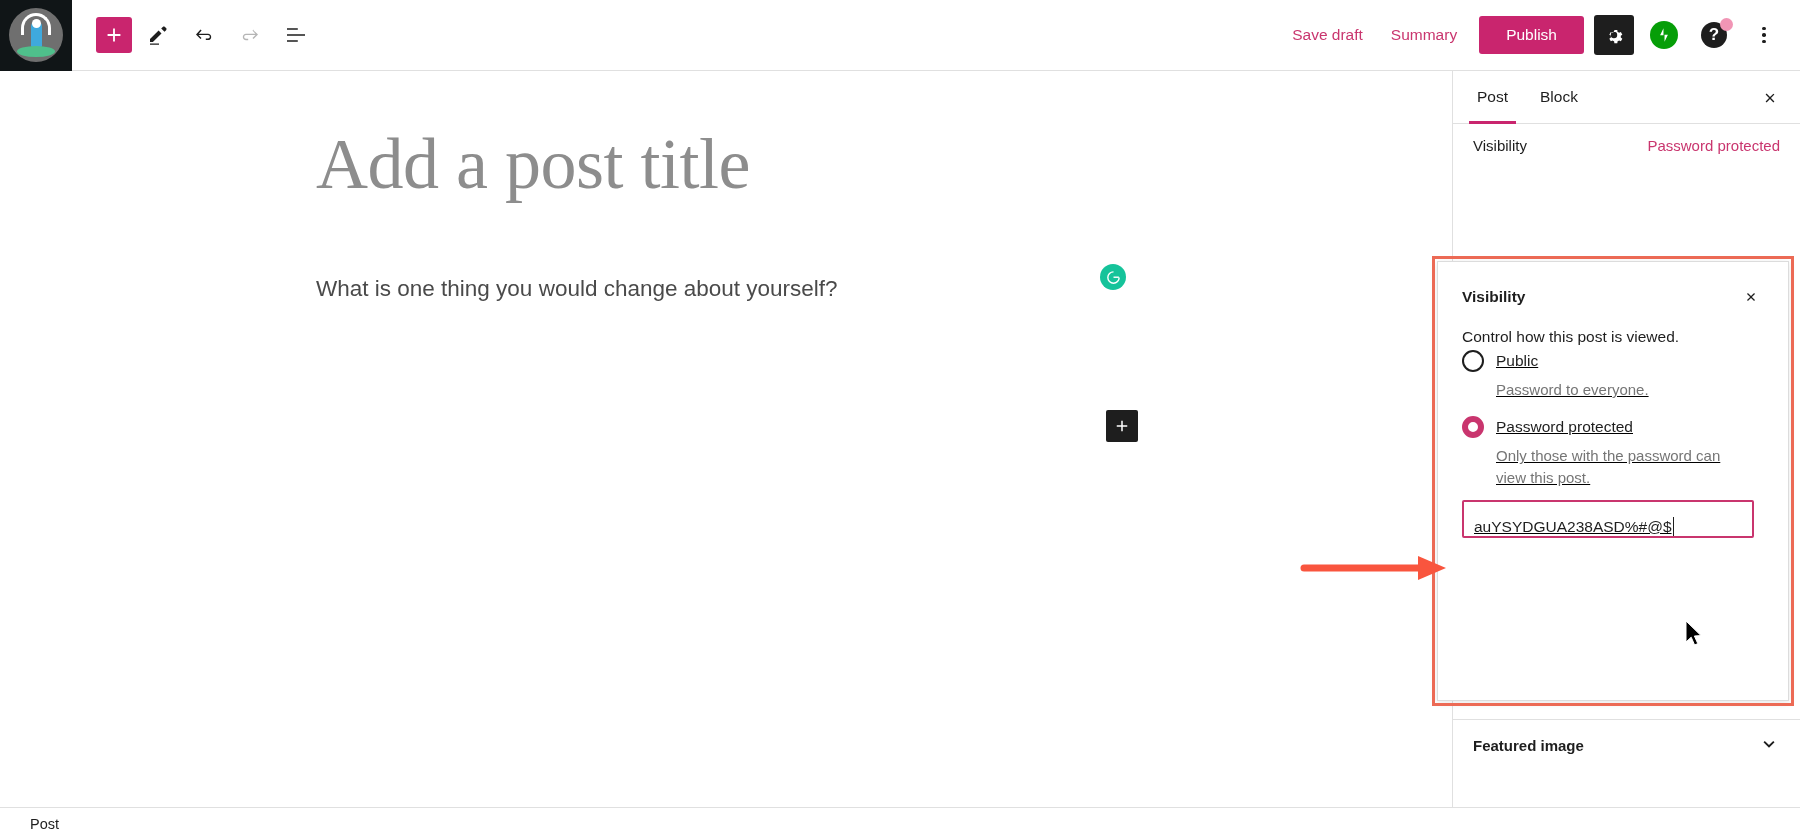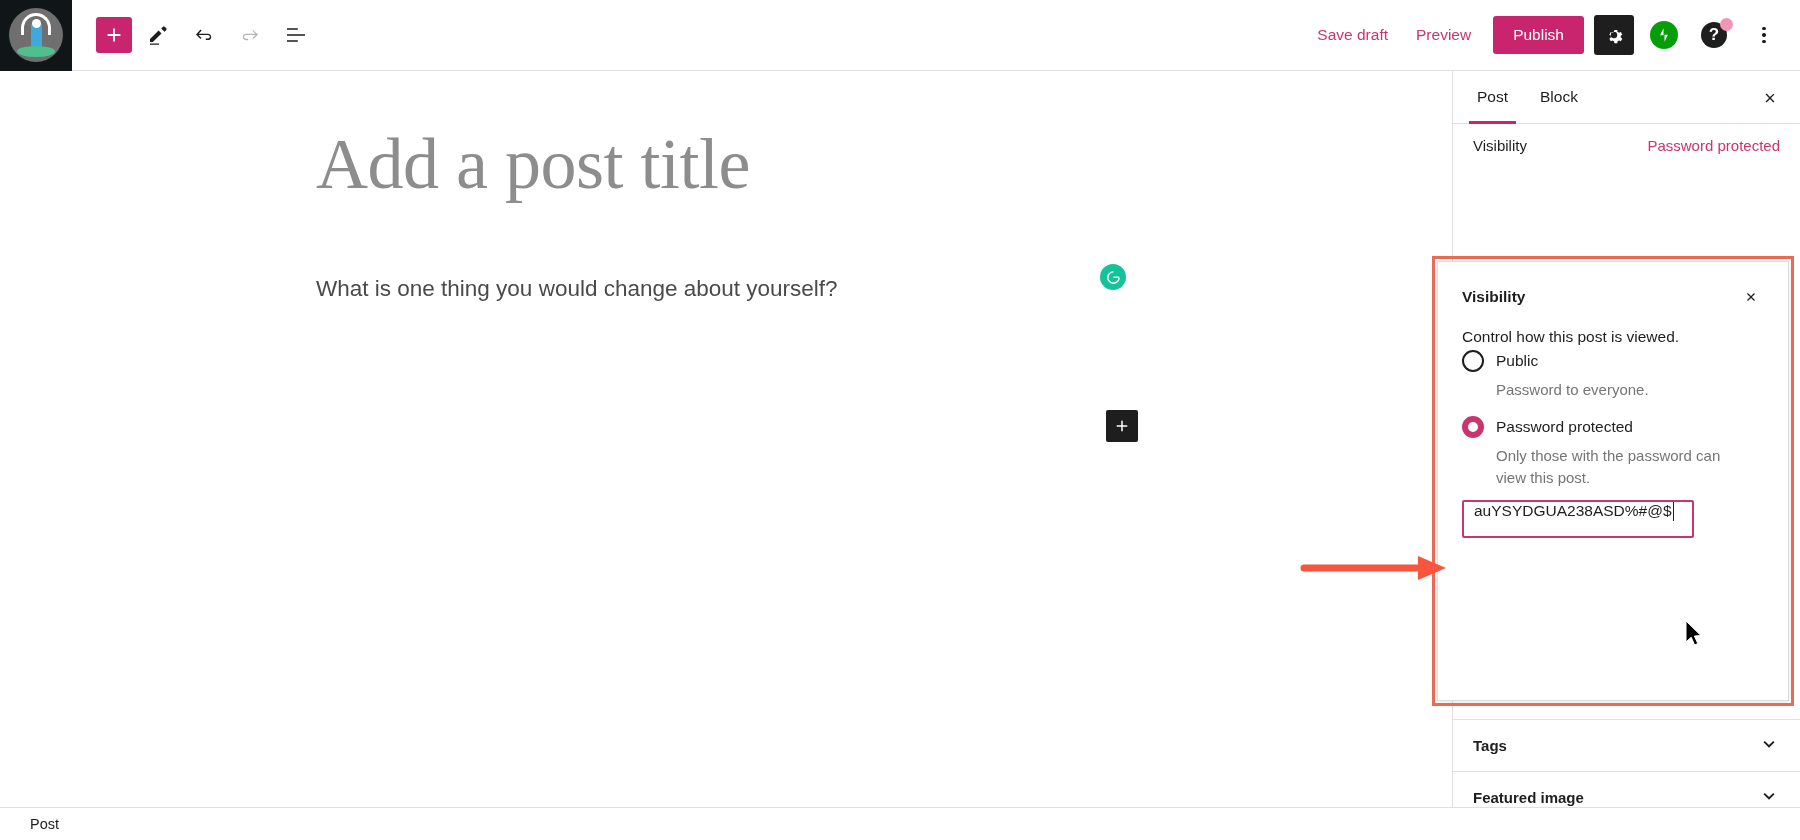--- a/index.html
+++ b/index.html
@@ -144,21 +144,21 @@
     cursor: pointer;
     white-space: nowrap;
     text-align: right;
   }
   .publish-btn {
     background: #c9256e;
     color: #ffffff;
     font-size: 15.5px;
     border: none;
     border-radius: 3px;
-    padding: 10px 20px;
+    padding: 10px 27px;
     margin-left: 8px;
     cursor: pointer;
     font-family: "Liberation Sans", sans-serif;
     text-align: right;
   }
   .icon-btn {
     width: 40px; height: 40px;
     display: flex; align-items: center; justify-content: center;
     border: none; background: transparent; cursor: pointer;
     border-radius: 3px; margin-left: 10px; padding: 0;
@@ -402,21 +402,21 @@
     display: flex; align-items: center; justify-content: center;
     padding: 0;
   }
   .pop-close svg { fill: #1e1e1e; display: block; }
 
   .pop-desc {
     font-size: 15.5px;
     color: #1e1e1e;
   }
 
-  .radio-item { margin-bottom: 6px; }
+  .radio-item { margin-bottom: 6px; text-decoration: underline; }
   .radio-line {
     display: flex;
     align-items: center;
     gap: 12px;
     cursor: pointer;
     height: 30px;
   }
   .radio-mark {
     width: 22px; height: 22px;
     border-radius: 50%;
@@ -436,27 +436,27 @@
   .radio-help {
     font-size: 15px;
     color: #757575;
     margin: 3px 0 0 34px;
     line-height: 1.42;
     max-width: 240px;
   }
 
   .password-field {
     margin: 12px 0 0 0;
-    width: 232px;
+    width: 292px;
     height: 38px;
     border: 2px solid #c9356e;
     border-radius: 2px;
     background: #ffffff;
     display: flex;
-    align-items: flex-start;
+    align-items: flex-end;
     padding: 0 10px;
     position: relative;
   }
   .password-value {
     font-size: 15.5px;
     color: #1e1e1e;
     font-family: "Liberation Sans", sans-serif;
     white-space: nowrap;
   }
   .caret {
@@ -543,21 +543,21 @@
         <svg width="24" height="24" viewBox="0 0 24 24">
             <path d="M13.8 5.2H3v1.5h10.8V5.2zm7.2 6H3v1.5h18v-1.5zm-7.2 6H3v1.5h10.8v-1.5z"></path>
           </svg>
       </button>
     </div>
 
     <div class="tb-spacer"></div>
 
     <div class="tb-group-right">
       <button class="text-btn">Save draft</button>
-      <button class="text-btn">Preview</button>
+      <button class="text-btn">Summary</button>
       <button class="publish-btn">Publish</button>
 
       <button class="icon-btn active" title="Settings">
         <svg width="22" height="22" viewBox="0 0 24 24">
             <path d="M12 15.5A3.5 3.5 0 1 1 12 8.5a3.5 3.5 0 0 1 0 7zm7.4-2.6l1.7-1.3-1.6-2.8-2 .8a7.4 7.4 0 0 0-1.6-.9l-.3-2.1h-3.2l-.3 2.1c-.6.2-1.1.5-1.6.9l-2-.8L6.9 11.6l1.7 1.3a7 7 0 0 0 0 1.8l-1.7 1.3 1.6 2.8 2-.8c.5.4 1 .7 1.6.9l.3 2.1h3.2l.3-2.1c.6-.2 1.1-.5 1.6-.9l2 .8 1.6-2.8-1.7-1.3a7 7 0 0 0 0-1.8z"></path>
           </svg>
       </button>
 
       <button class="icon-btn" title="Jetpack">
         <span class="jetpack-dot">
@@ -613,28 +613,20 @@
       </button>
     </div>
 
 
     <div class="sb-row">
       <span class="label">Visibility</span>
       <button class="value">Password protected</button>
     </div>
 
     <div style="position:absolute; left:0; right:0; top:648px;">
-      <div class="collapsed-section">
-        <span>Tags</span>
-        <span class="chev">
-          <svg width="22" height="22" viewBox="0 0 24 24" fill="#1e1e1e">
-              <path d="M12 16l-6-6 1.4-1.4 4.6 4.6 4.6-4.6L18 10z"></path>
-            </svg>
-        </span>
-      </div>
       <div class="collapsed-section">
         <span>Featured image</span>
         <span class="chev">
           <svg width="22" height="22" viewBox="0 0 24 24" fill="#1e1e1e">
               <path d="M12 16l-6-6 1.4-1.4 4.6 4.6 4.6-4.6L18 10z"></path>
             </svg>
         </span>
       </div>
     </div>
   </div>

